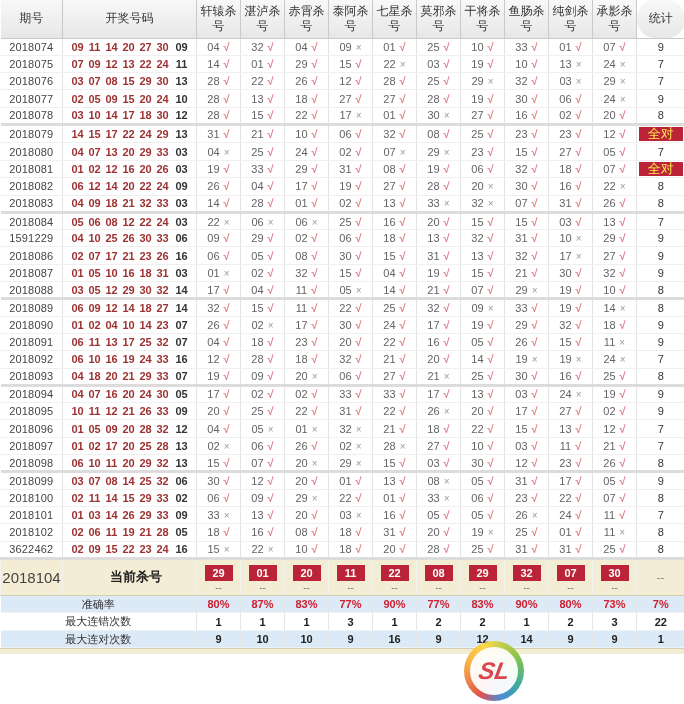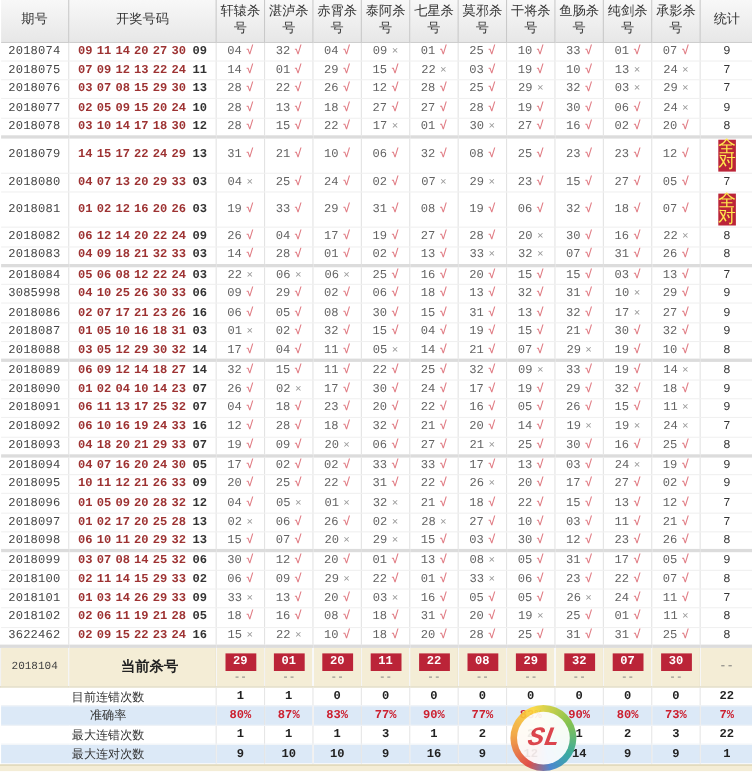--- a/index.html
+++ b/index.html
@@ -3,39 +3,39 @@
 <meta charset="utf-8">
 <style>
   * { box-sizing: border-box; }
   html, body { margin: 0; padding: 0; }
   body {
     width: 684px; height: 704px; overflow: hidden; position: relative;
     background: #fff;
     font-family: "Liberation Sans", "DejaVu Sans", sans-serif;
     color: #333;
   }
-  .page { width: 684px; height: 684px; position: relative; font-family: Liberation Mono, monospace; }
+  .page { width: 684px; height: 684px; position: relative; }
 
   table.kill-table {
     width: 684px; border-collapse: collapse; table-layout: fixed;
   }
   col.c-period  { width: 62px; }
   col.c-numbers { width: 134px; }
   col.c-kill    { width: 44px; }
   col.c-stat    { width: 48px; }
 
   th.hcell {
     height: 38px; background: linear-gradient(#f8f8f8, #e7e7e7);
     border: 1px solid #c9c9c9; border-top: none;
     font-size: 12px; font-weight: normal; color: #333;
     line-height: 1.25; padding: 1px; text-align: center;
     white-space: normal; word-break: break-all; vertical-align: middle;
   }
   th.hcell:first-child { border-left: none; }
-  th.hcell:last-child  { border-right: none; }
+  th.hcell:last-child  { border-right: none; border-radius: 18px; }
 
   td { text-align: center; padding: 0; overflow: hidden; vertical-align: middle; }
 
   .data-row { height: 17.3px; }
   .data-row td {
     border-left: 1px solid #e3e3e3; border-right: 1px solid #e3e3e3;
     border-bottom: 1px solid #f0f0f0; font-size: 11px;
   }
   .data-row td:first-child { border-left: none; }
   .data-row td:last-child  { border-right: none; }
@@ -47,31 +47,31 @@
   .ball { display: inline-block; width: 17px; text-align: center;
           font-size: 11px; font-weight: bold; color: var(--ball-red); }
   .ball.blue { color: var(--ball-blue); margin-left: 2px; }
 
   .kill-cell .num { color: var(--kill-num); margin-right: 4px; }
   .mark.check { color: var(--check); font-weight: bold; font-size: 11px; }
   .mark.cross { color: var(--cross); font-size: 10px; }
 
   .stat-cell { color: #333; font-size: 11px; }
   .allhit {
-    display: block; margin: 1px 16px; background: var(--badge);
-    color: var(--allhit-text); font-size: 16px; line-height: 14.5px;
+    display: block; margin: 1px 2px; background: var(--badge);
+    color: var(--allhit-text); font-size: 13px; line-height: 14.5px;
   }
 
   .current-row { height: 37px; }
   .current-row td {
     background: var(--beige);
     border-left: 1px solid rgba(0,0,0,0.05); border-right: 1px solid rgba(0,0,0,0.05);
     border-top: 1px solid #d8cfae; border-bottom: 1px solid #d8cfae;
   }
-  .cur-period { font-size: 10px; color: #444; }
+  .cur-period { font-size: 15px; color: #444; }
   .cur-label  { font-size: 13px; font-weight: bold; color: #222; padding-left: 13px; }
   .badge {
     width: 28px; margin: 3px auto 1px; background: var(--badge);
     color: #fff; font-size: 11px; font-weight: bold; line-height: 16px;
   }
   .dash { color: #777; font-size: 10px; line-height: 11px; }
   .cur-stat { color: #777; font-size: 11px; }
 
   .summary-row { height: 17.5px; }
   .summary-row td {
@@ -308,21 +308,21 @@
           <td class="kill-cell"><span class="num">25</span><span class="mark check">√</span></td>
           <td class="kill-cell"><span class="num">16</span><span class="mark check">√</span></td>
           <td class="kill-cell"><span class="num">20</span><span class="mark check">√</span></td>
           <td class="kill-cell"><span class="num">15</span><span class="mark check">√</span></td>
           <td class="kill-cell"><span class="num">15</span><span class="mark check">√</span></td>
           <td class="kill-cell"><span class="num">03</span><span class="mark check">√</span></td>
           <td class="kill-cell"><span class="num">13</span><span class="mark check">√</span></td>
           <td class="stat-cell">7</td>
         </tr>
         <tr class="data-row">
-          <td class="period-cell">3085998</td>
+          <td class="period-cell">1591229</td>
           <td class="numbers-cell"><span class="ball red">04</span><span class="ball red">10</span><span class="ball red">25</span><span class="ball red">26</span><span class="ball red">30</span><span class="ball red">33</span><span class="ball blue">06</span></td>
           <td class="kill-cell"><span class="num">09</span><span class="mark check">√</span></td>
           <td class="kill-cell"><span class="num">29</span><span class="mark check">√</span></td>
           <td class="kill-cell"><span class="num">02</span><span class="mark check">√</span></td>
           <td class="kill-cell"><span class="num">06</span><span class="mark check">√</span></td>
           <td class="kill-cell"><span class="num">18</span><span class="mark check">√</span></td>
           <td class="kill-cell"><span class="num">13</span><span class="mark check">√</span></td>
           <td class="kill-cell"><span class="num">32</span><span class="mark check">√</span></td>
           <td class="kill-cell"><span class="num">31</span><span class="mark check">√</span></td>
           <td class="kill-cell"><span class="num">10</span><span class="mark cross">×</span></td>
@@ -641,34 +641,20 @@
             <div class="dash">--</div>
           </td>
           <td class="cur-kill">
             <div class="badge">30</div>
             <div class="dash">--</div>
           </td>
           <td class="cur-stat">--</td>
         </tr>
       </tbody>
     <tbody id="summary-body">
-        <tr class="summary-row">
-          <td class="summary-label" colspan="2">目前连错次数</td>
-          <td class="summary-value">1</td>
-          <td class="summary-value">1</td>
-          <td class="summary-value">0</td>
-          <td class="summary-value">0</td>
-          <td class="summary-value">0</td>
-          <td class="summary-value">0</td>
-          <td class="summary-value">0</td>
-          <td class="summary-value">0</td>
-          <td class="summary-value">0</td>
-          <td class="summary-value">0</td>
-          <td class="summary-value">22</td>
-        </tr>
         <tr class="summary-row blue rate">
           <td class="summary-label" colspan="2">准确率</td>
           <td class="summary-value">80%</td>
           <td class="summary-value">87%</td>
           <td class="summary-value">83%</td>
           <td class="summary-value">77%</td>
           <td class="summary-value">90%</td>
           <td class="summary-value">77%</td>
           <td class="summary-value">83%</td>
           <td class="summary-value">90%</td>

